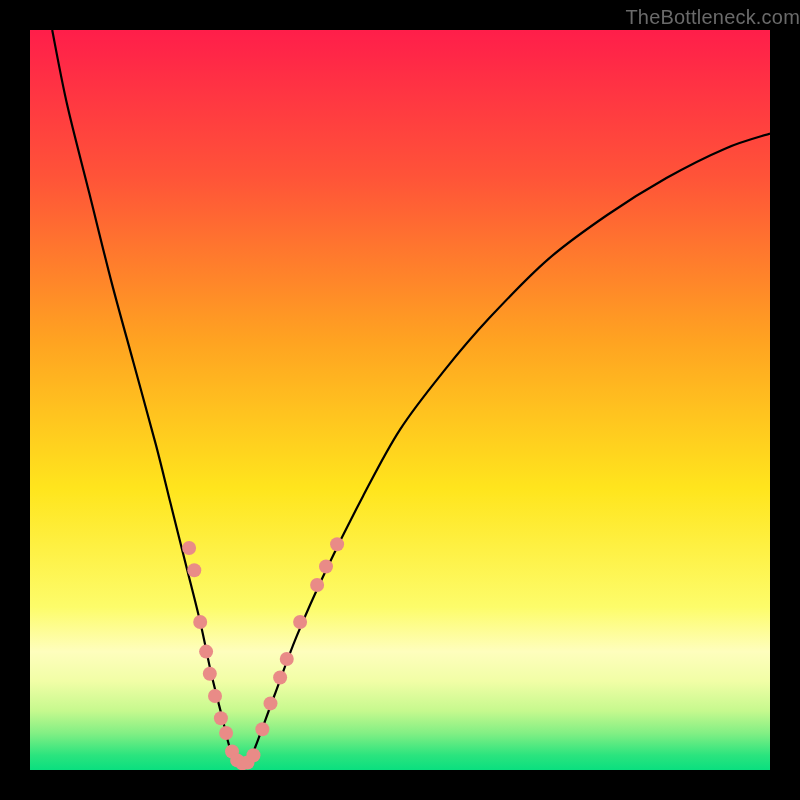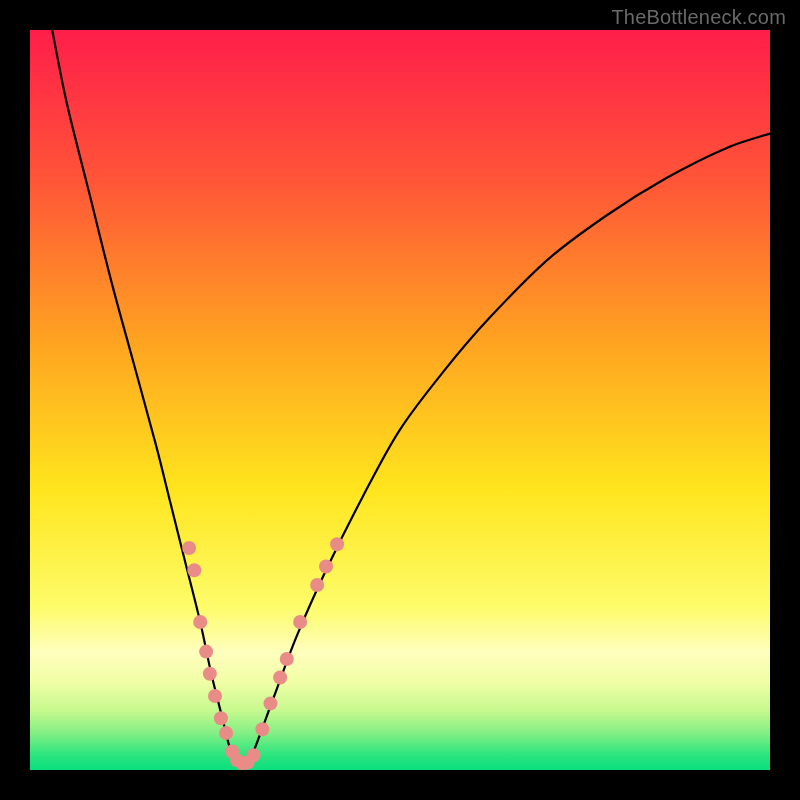--- a/index.html
+++ b/index.html
@@ -34,21 +34,21 @@
   }
   .curve-svg {
     position: absolute;
     top: 0; left: 0;
     width: 100%;
     height: 100%;
   }
   .watermark {
     position: absolute;
     top: 6px;
-    right: 14px;
+    right: 0;
     color: #6a6a6a;
     font-size: 20px;
     font-weight: 500;
     letter-spacing: 0.2px;
   }
 </style>
 </head>
 <body>
 
 <div class="frame">

